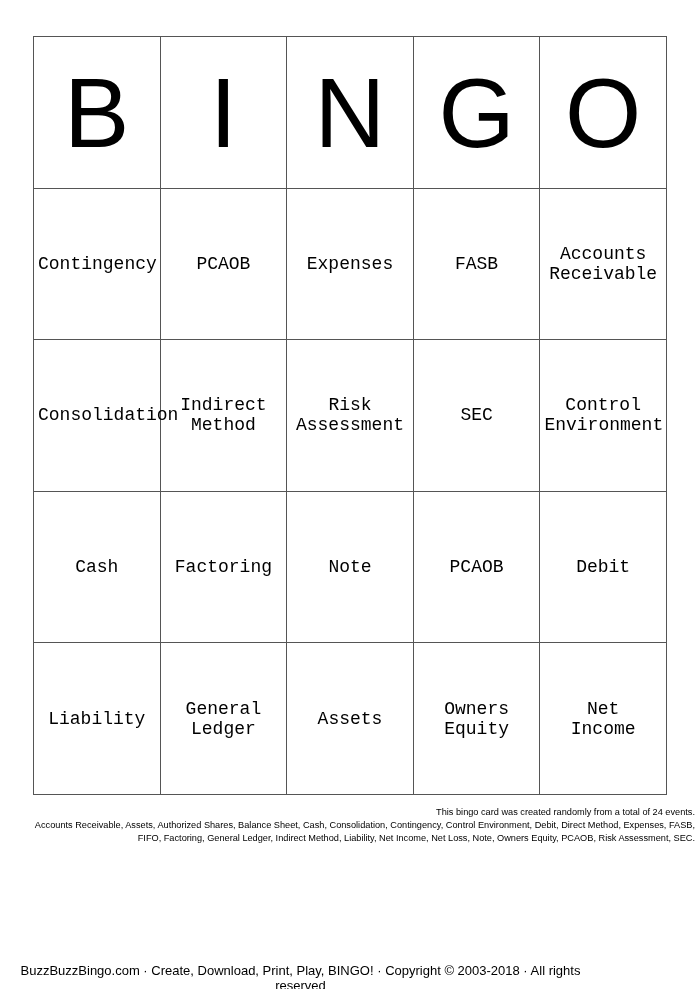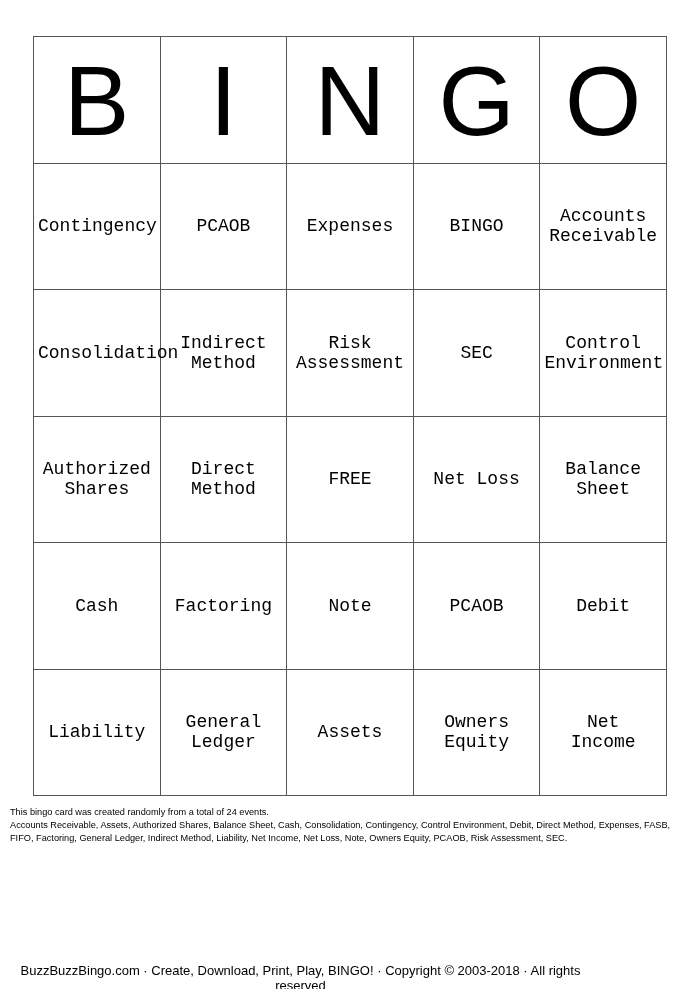--- a/index.html
+++ b/index.html
@@ -5,63 +5,53 @@
     html, body { margin: 0; padding: 0; background: #ffffff; }
     body { width: 699px; height: 989px; position: relative; overflow: hidden;
            font-family: "Liberation Sans", sans-serif; color: #000; }
     .card { position: absolute; left: 33px; top: 36px; width: 633px; height: 759px;
             border-collapse: collapse; table-layout: fixed; }
     .card td { border: 1px solid #555; text-align: center; vertical-align: middle;
                padding: 0 4px; width: 126.6px; height: 126.5px; box-sizing: border-box; }
     .card .hdr td { font-size: 98px; line-height: 1; padding-top: 2px; }
     .card .cell { font-size: 18px; line-height: 20px; white-space: pre-line; font-family: Liberation Mono, monospace; }
     .note { position: absolute; left: 10px; top: 806px; width: 685px;
-            font-size: 9.2px; line-height: 13px; color: #000; }
+            font-size: 9.2px; line-height: 13px; color: #000; text-align: right; }
     .footer { position: absolute; left: 0; top: 963px; width: 601px; text-align: center;
               font-size: 13px; color: #000; }
   </style>
 </head>
 <body>
 
 <table class="card">
   <tbody>
       <tr class="hdr">
     <td>B</td>
     <td>I</td>
     <td>N</td>
     <td>G</td>
     <td>O</td>
   </tr>
   <tr>
     <td class="cell">Contingency</td>
     <td class="cell">PCAOB</td>
     <td class="cell">Expenses</td>
-    <td class="cell">BINGO</td>
+    <td class="cell">FASB</td>
     <td class="cell">Accounts
 Receivable</td>
   </tr>
   <tr>
     <td class="cell">Consolidation</td>
     <td class="cell">Indirect
 Method</td>
     <td class="cell">Risk
 Assessment</td>
     <td class="cell">SEC</td>
     <td class="cell">Control
 Environment</td>
-  </tr>
-  <tr>
-    <td class="cell">Authorized
-Shares</td>
-    <td class="cell">Direct
-Method</td>
-    <td class="cell">FREE</td>
-    <td class="cell">Net Loss</td>
-    <td class="cell">Balance
-Sheet</td>
   </tr>
   <tr>
     <td class="cell">Cash</td>
     <td class="cell">Factoring</td>
     <td class="cell">Note</td>
     <td class="cell">PCAOB</td>
     <td class="cell">Debit</td>
   </tr>
   <tr>
     <td class="cell">Liability</td>

